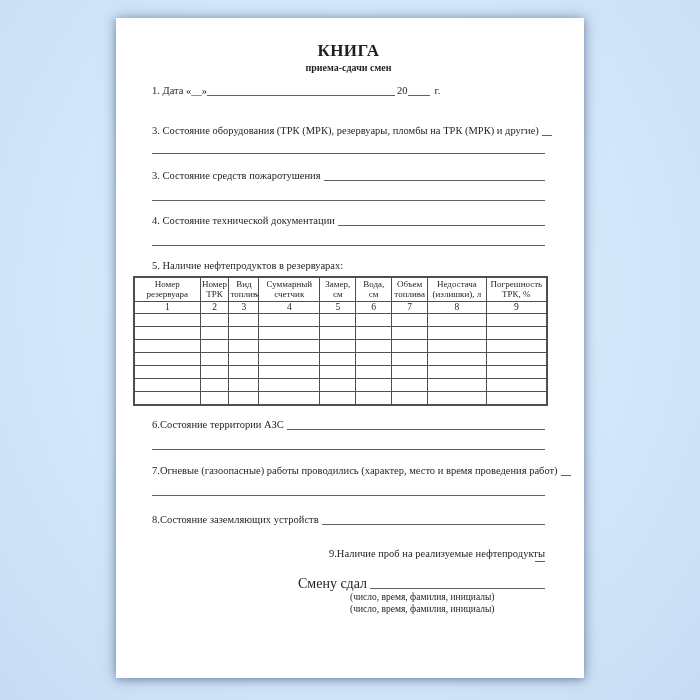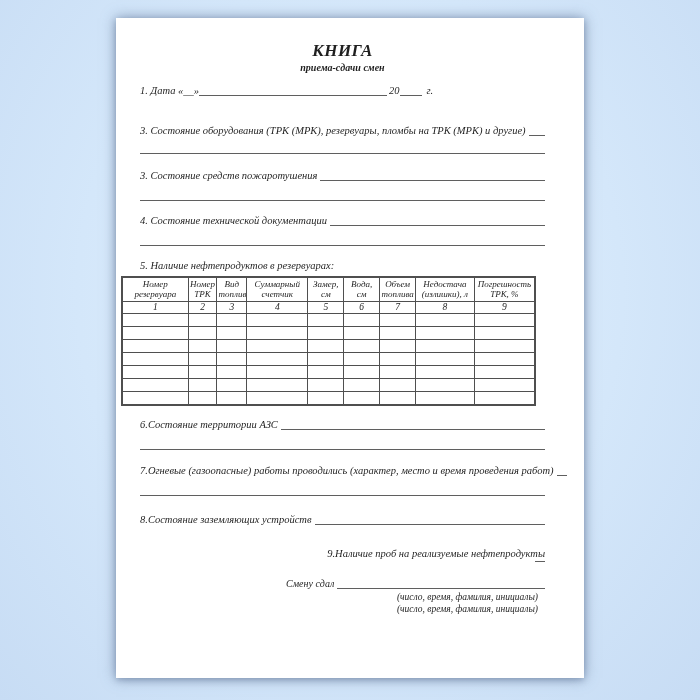--- a/index.html
+++ b/index.html
@@ -13,22 +13,21 @@
   html,body{width:700px;height:700px;overflow:hidden;}
   body{font-family:"Liberation Serif","DejaVu Serif",serif;color:var(--text);}
   .stage{
     position:relative;width:700px;height:700px;
     background:radial-gradient(ellipse at 50% 42%, #e3f1fe 0%, var(--background) 55%, #c7dcf4 100%);
   }
   .sheet{
     position:absolute;left:116px;top:18px;width:468px;height:660px;
     background:var(--paper);
     box-shadow:0 0 13px rgba(82,104,138,0.62), 0 2px 6px rgba(82,104,138,0.35);
-    padding:24px 39px 0 24px;
-    font-style:italic;
+    padding:24px 39px 0 36px;
   }
   .title{font-size:17px;font-weight:700;text-align:center;line-height:18px;letter-spacing:.4px;}
   .subtitle{font-size:10px;font-weight:700;text-align:center;line-height:16px;}
   .frow{display:flex;align-items:flex-end;font-size:10.5px;line-height:14px;white-space:nowrap;}
   .fill{flex:1 1 auto;border-bottom:1px solid var(--line);margin:0 0 2px 3px;min-width:10px;}
   .ul{display:inline-block;border-bottom:1px solid var(--line);align-self:flex-end;margin-bottom:2px;}
   .blank{height:0;border-bottom:1px solid var(--line);}
   .m-item1{margin-top:8px;}
   .m-item2{margin-top:26px;}
   .m-blank1{margin-top:15px;}
@@ -46,24 +45,24 @@
   .tank-table{
     border-collapse:collapse;table-layout:fixed;
     width:415px;margin:3px 0 0 -19px;
     font-size:9px;text-align:center;
     border:2px solid var(--table-border);
   }
   .tank-table th,.tank-table td{border:1px solid var(--table-border);font-weight:400;overflow:hidden;}
   .tank-table th{height:22px;line-height:10px;padding:1px 1px 2px;vertical-align:middle;text-align:center;}
   .tank-table td.num{height:11px;line-height:11px;font-size:9.5px;}
   .tank-table td.empty{height:13px;}
-  .sig{display:flex;align-items:flex-end;font-size:10px;line-height:14px;margin-left:146px;white-space:nowrap;}
+  .sig{display:flex;align-items:flex-end;font-size:14px;line-height:14px;margin-left:146px;white-space:nowrap;}
   .sig-1{margin-top:13px;}
   .sig-2{margin-top:11px;}
-  .sig-caption{margin-top:1px;margin-left:198px;width:200px;text-align:right;font-size:9.5px;line-height:11px;white-space:nowrap;}
+  .sig-caption{margin-top:1px;margin-left:198px;width:200px;text-align:left;font-size:9.5px;line-height:11px;white-space:nowrap;}
 </style>
 </head>
 <body>
 
 <div class="stage">
   <div class="sheet">
 
     <div class="title">КНИГА</div>
     <div class="subtitle">приема-сдачи смен</div>
 

